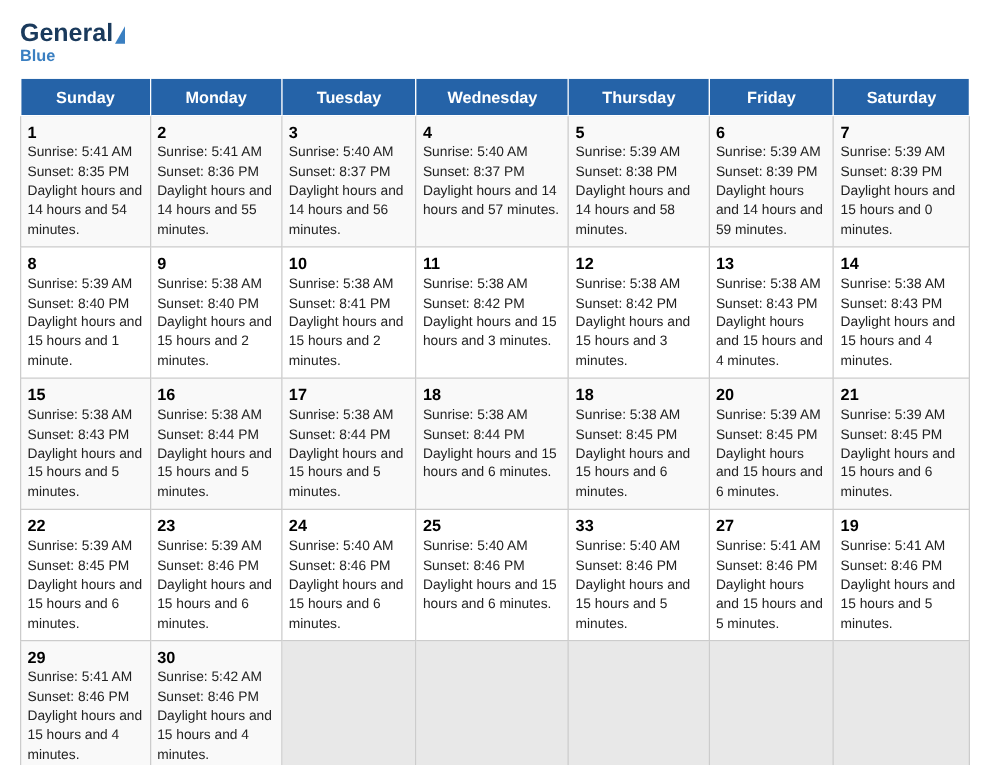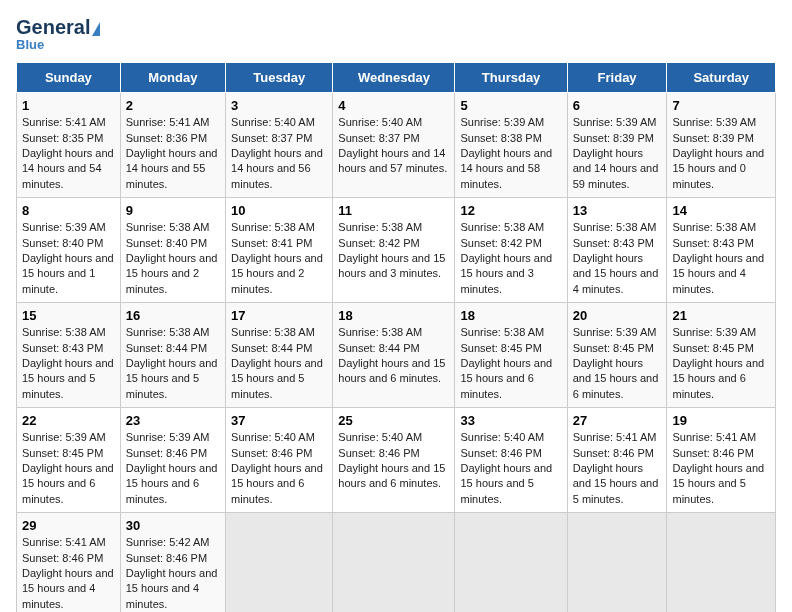--- a/index.html
+++ b/index.html
@@ -286,21 +286,21 @@
       </td>
         <td>
         <div class="day-num">23</div>
         <div class="day-info">
           Sunrise: 5:39 AM<br>
           Sunset: 8:46 PM<br>
           Daylight hours and 15 hours and 6 minutes.
         </div>
       </td>
         <td>
-        <div class="day-num">37</div>
+        <div class="day-num">24</div>
         <div class="day-info">
           Sunrise: 5:40 AM<br>
           Sunset: 8:46 PM<br>
           Daylight hours and 15 hours and 6 minutes.
         </div>
       </td>
         <td>
         <div class="day-num">25</div>
         <div class="day-info">
           Sunrise: 5:40 AM<br>

